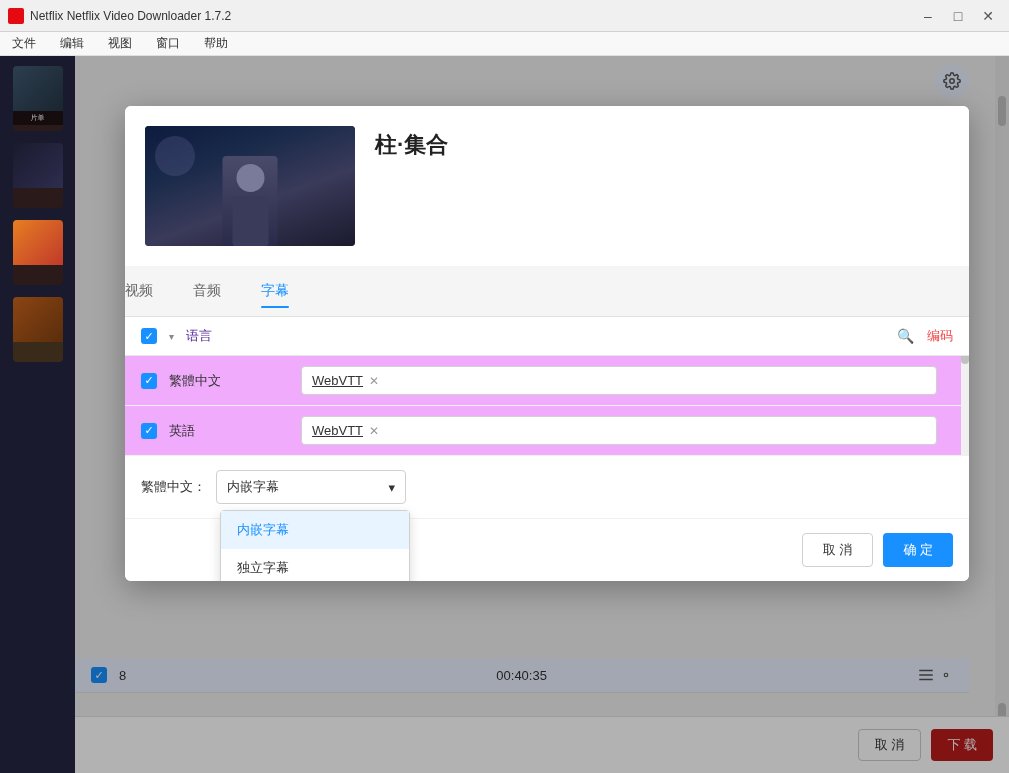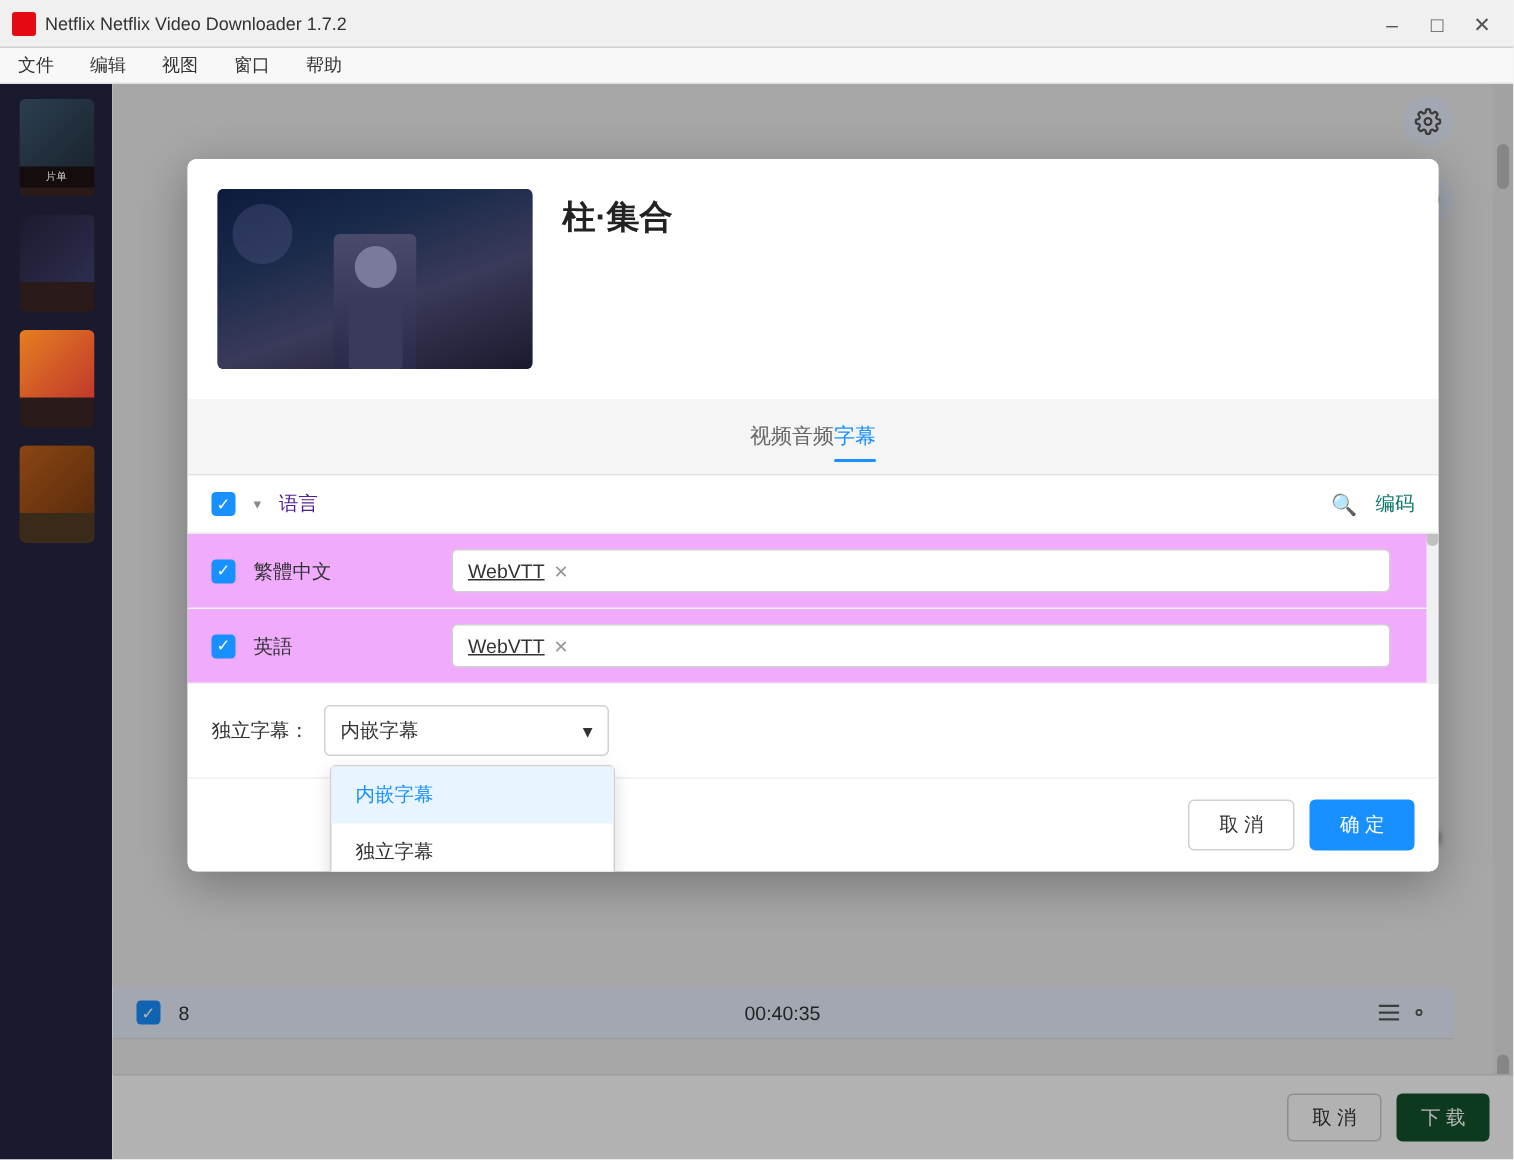--- a/index.html
+++ b/index.html
@@ -51,39 +51,39 @@
     }
 
     
     .modal-overlay {
       position: absolute; top: 0; left: 0; right: 0; bottom: 0;
       background: rgba(0,0,0,0.3); z-index: 10;
     }
 
     
     .dialog {
-      position: absolute; top: 50px; left: 50px; right: 50px;
+      position: absolute; top: 50px; left: 50px; right: 40px;
       background: white; border-radius: 6px; box-shadow: 0 8px 32px rgba(0,0,0,0.3);
       z-index: 20; overflow: hidden;
     }
 
     
     .dialog-hero {
       display: flex; align-items: flex-start; padding: 20px; gap: 20px;
       background: white;
     }
     .movie-thumbnail {
       width: 210px; height: 120px; background: linear-gradient(135deg, #1a1a2e 0%, #16213e 40%, #0f3460 100%);
       border-radius: 4px; flex-shrink: 0; overflow: hidden; position: relative;
     }
     .movie-title { font-size: 22px; font-weight: bold; color: #222; margin-top: 4px; }
 
     
     .tab-bar {
-      display: flex; justify-content: center; 
+      display: flex; gap: 40px;
       background: #f5f5f5; padding: 12px 0; border-bottom: 1px solid #e0e0e0;
     }
     .tab {
       font-size: 14px; color: #666; cursor: pointer; padding: 4px 0; position: relative;
     }
     .tab.active { color: #1890ff; }
     .tab.active::after {
       content: ''; position: absolute; bottom: -4px; left: 0; right: 0;
       height: 2px; background: #1890ff; border-radius: 1px;
     }
@@ -95,21 +95,21 @@
     }
     .checkbox-blue {
       width: 16px; height: 16px; background: #1890ff; border-radius: 3px;
       display: flex; align-items: center; justify-content: center;
       flex-shrink: 0; cursor: pointer;
     }
     .checkbox-blue::after { content: '✓'; color: white; font-size: 11px; }
     .checkbox-arrow { font-size: 10px; color: #888; cursor: pointer; }
     .col-language { font-size: 13px; color: #4c1d95; flex: 1; }
     .col-search { font-size: 14px; color: #aaa; cursor: pointer; }
-    .col-encoding { font-size: 13px; color: #0f766e; }
+    .col-encoding { font-size: 13px; color: #ef4444; }
 
     
     .table-row {
       display: flex; align-items: center; padding: 10px 16px; gap: 12px;
       border-bottom: 1px solid #f0f0f0; background: #f0abfc;
     }
     .row-language { font-size: 13px; color: #333; flex: 0 0 120px; }
     .encoding-tag {
       flex: 1; display: flex; align-items: center; gap: 6px;
       border: 1px solid #d0d0d0; border-radius: 4px; padding: 6px 10px;
@@ -159,21 +159,21 @@
     .bg-list-row {
       display: flex; align-items: center; padding: 8px 16px; gap: 12px;
       background: #e8f0ff; border-bottom: 1px solid #e0e0e0; font-size: 12px;
     }
     .bg-footer {
       position: absolute; bottom: 0; left: 0; right: 0;
       display: flex; justify-content: flex-end; gap: 10px; padding: 12px 16px;
       background: white; border-top: 1px solid #e0e0e0;
     }
     .bg-btn-cancel { padding: 6px 16px; font-size: 13px; border: 1px solid #ccc; border-radius: 4px; background: white; color: #333; }
-    .bg-btn-download { padding: 6px 16px; font-size: 13px; border: none; border-radius: 4px; background: #14532d; color: white; }
+    .bg-btn-download { padding: 6px 16px; font-size: 13px; border: none; border-radius: 4px; background: #b91c1c; color: white; }
 
     
     .sidebar-card {
       width: 50px; height: 65px; background: #2a1a1a; border-radius: 4px;
       overflow: hidden; cursor: pointer; position: relative;
     }
     .sidebar-card-inner {
       width: 100%; height: 45px;
     }
     .card-orange { background: linear-gradient(135deg, #e67e22, #c0392b); }
@@ -340,21 +340,21 @@
           <div class="checkbox-blue"></div>
           <span class="row-language">英語</span>
           <div class="encoding-tag">
             <span class="encoding-text">WebVTT</span>
             <span class="encoding-close">✕</span>
           </div>
         </div>
       </div>
 
       <div class="subtitle-save-row">
-        <span class="subtitle-save-label">独立字幕：</span>
+        <span class="subtitle-save-label">繁體中文：</span>
         <div class="subtitle-save-select">
           <span>内嵌字幕</span>
           <span>▾</span>
         </div>
 
         <div class="dropdown-menu">
           <div class="dropdown-item selected">内嵌字幕</div>
           <div class="dropdown-item">独立字幕</div>
 
         </div>

